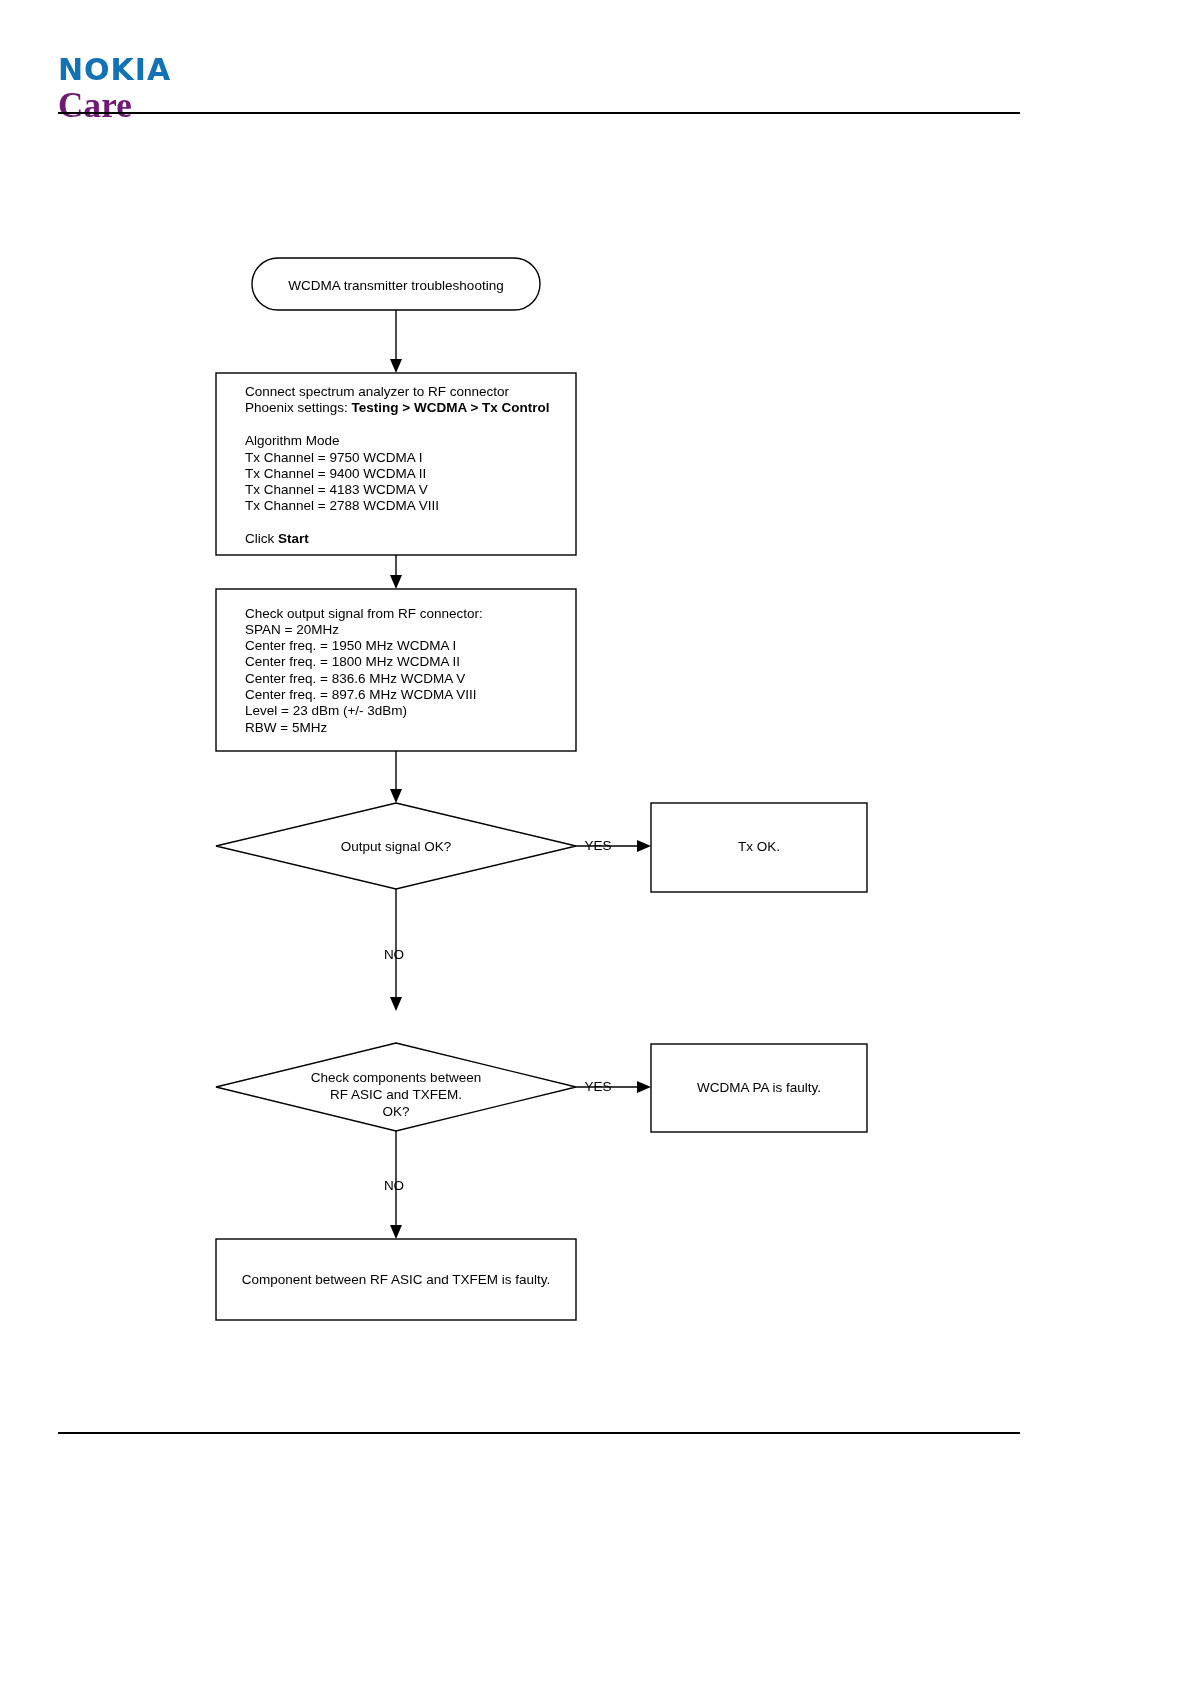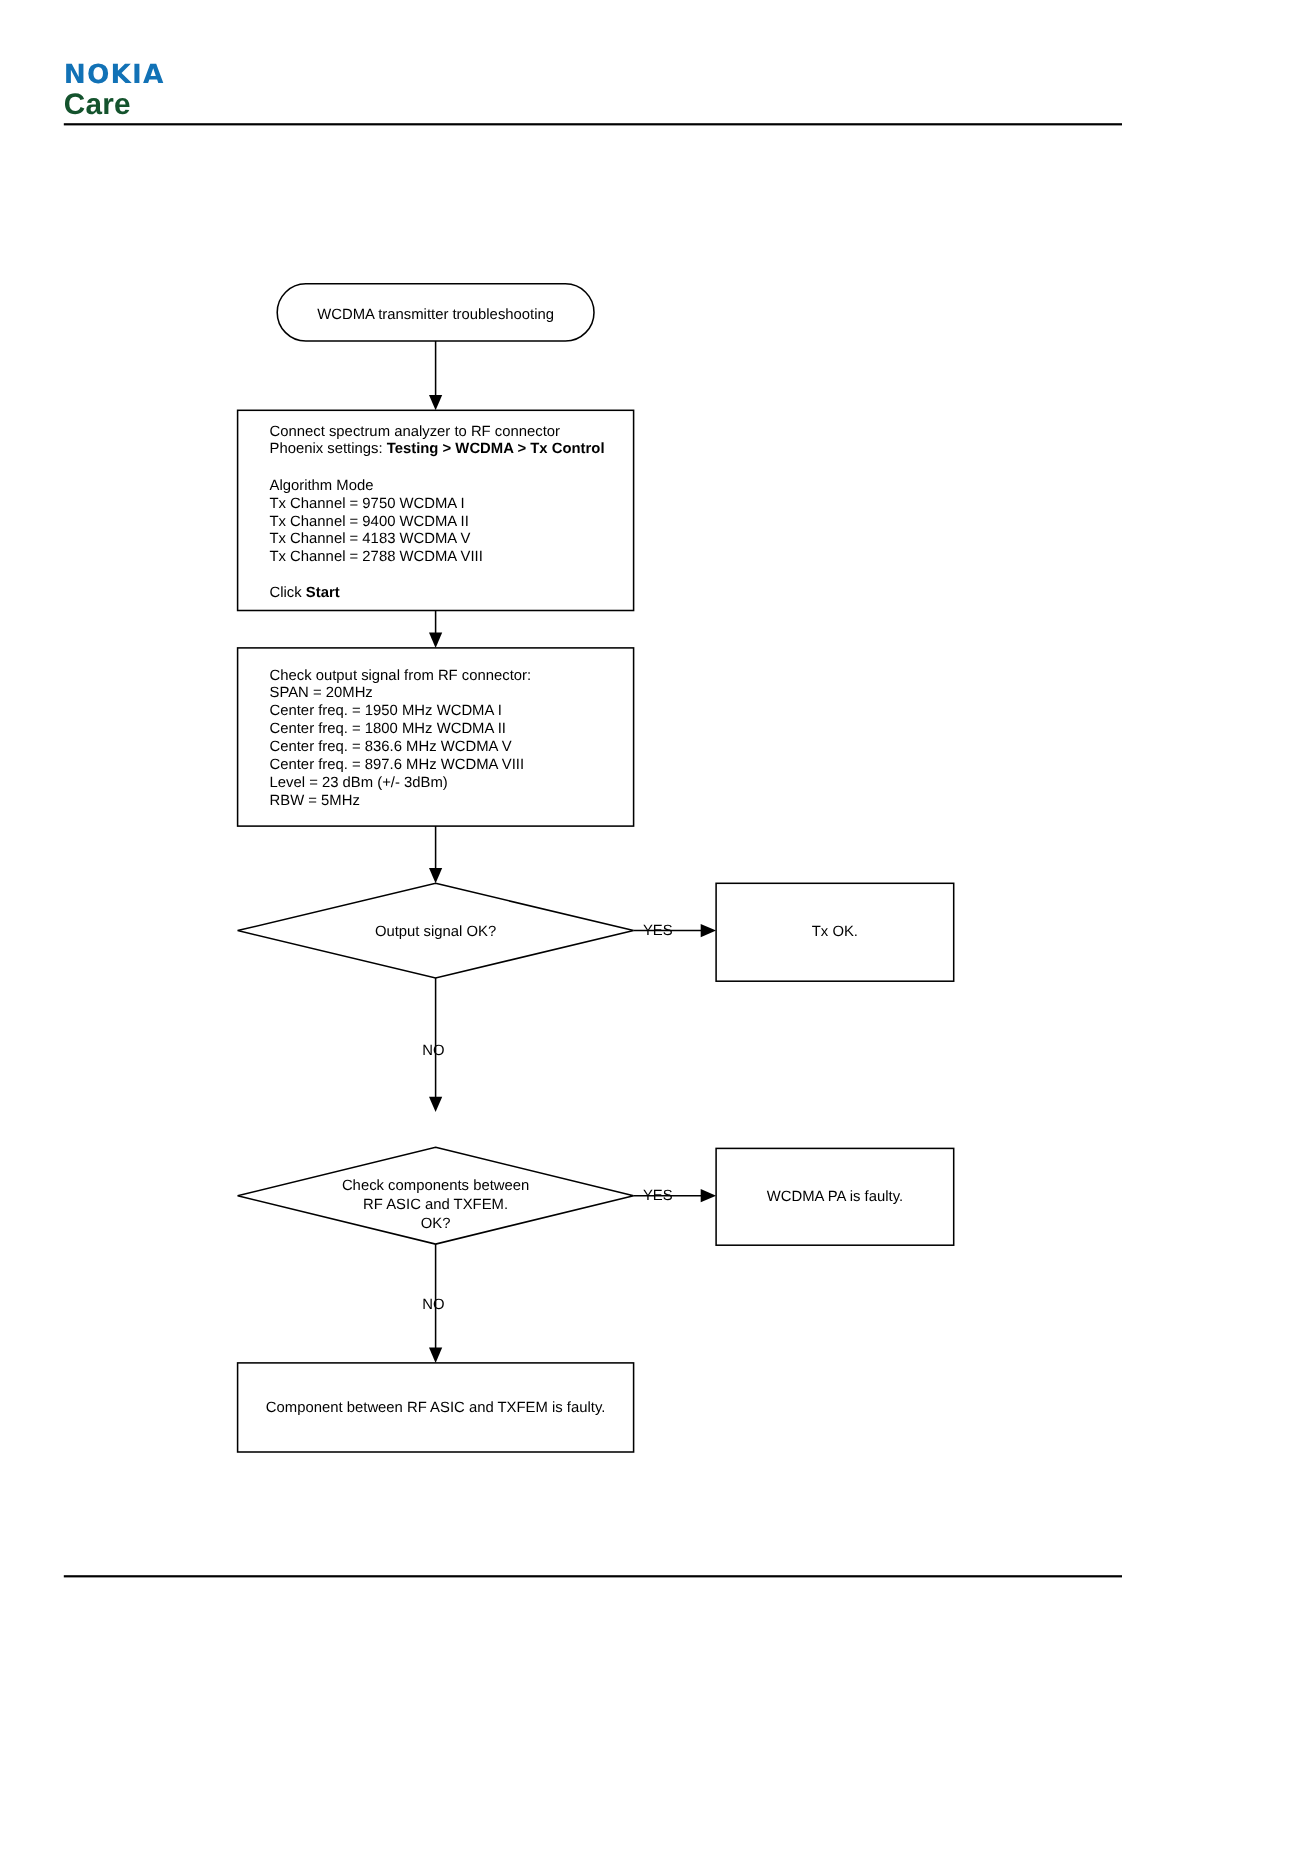--- a/index.html
+++ b/index.html
@@ -27,32 +27,32 @@
     position: absolute;
     left: 58px;
     top: 55px;
     line-height: 1;
     user-select: none;
   }
   .brand-nokia {
     display: block;
     font-family: "DejaVu Sans", sans-serif;
     font-weight: bold;
-    font-size: 24px;
+    font-size: 30px;
     letter-spacing: 1.0px;
     color: #1272b6;
   }
   .brand-care {
     display: block;
     margin-top: 3px;
-    font-family: Liberation Sans, sans-serif;
+    font-family: Liberation Serif, serif;
     font-weight: bold;
-    font-size: 27px;
+    font-size: 35px;
     letter-spacing: 0.2px;
-    color: #14532d;
+    color: #701a75;
   }
   .rule-top {
     position: absolute;
     left: 58px;
     top: 112px;
     width: 962px;
     height: 0;
     border-top: 2px solid #000000;
   }
   .rule-bottom {

